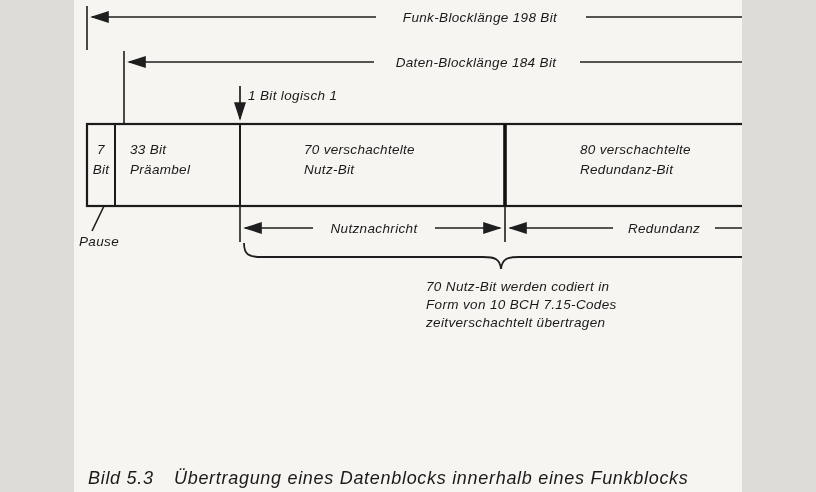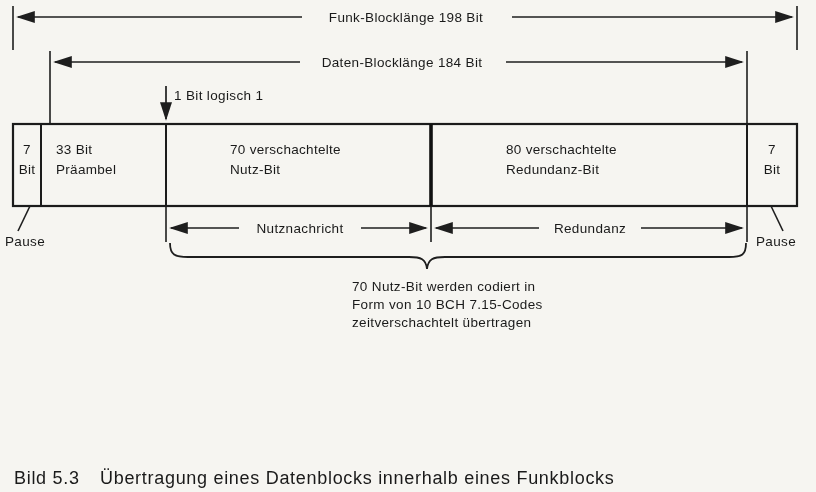--- a/index.html
+++ b/index.html
@@ -1,21 +1,22 @@
 <!DOCTYPE html>
 <html><head>
 <meta charset="utf-8">
 <style>
   * { margin:0; padding:0; box-sizing:border-box; }
   html,body { background:#dddcd8; }
   .page {
-    width:816px; height:492px;
+    width:668px; height:492px;
     background:#f6f5f1;
     position:relative; overflow:hidden;
     margin:0 auto;
+    font-style:italic;
   }
   svg text {
     font-family:"Liberation Sans", sans-serif;
     fill:#1a1a1a;
   }
   .lbl  { font-size:13.5px; letter-spacing:0.35px; }
   .cell { font-size:13.5px; letter-spacing:0.3px; }
   .cap  { font-size:18px;   letter-spacing:0.7px; }
   .ln       { stroke:#1e1e1e; stroke-width:1.7; fill:none; }
   .tick     { stroke:#1e1e1e; stroke-width:1.6; }

